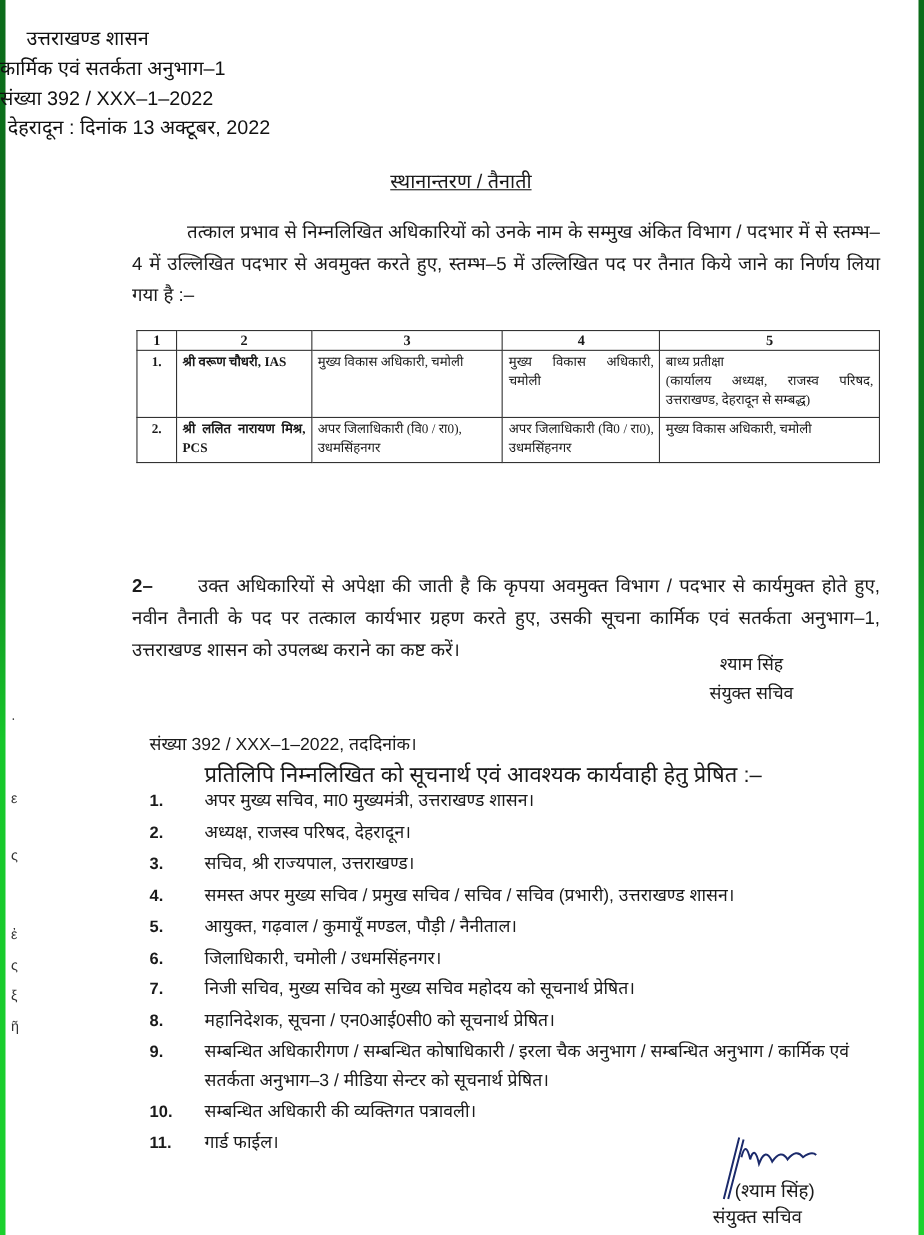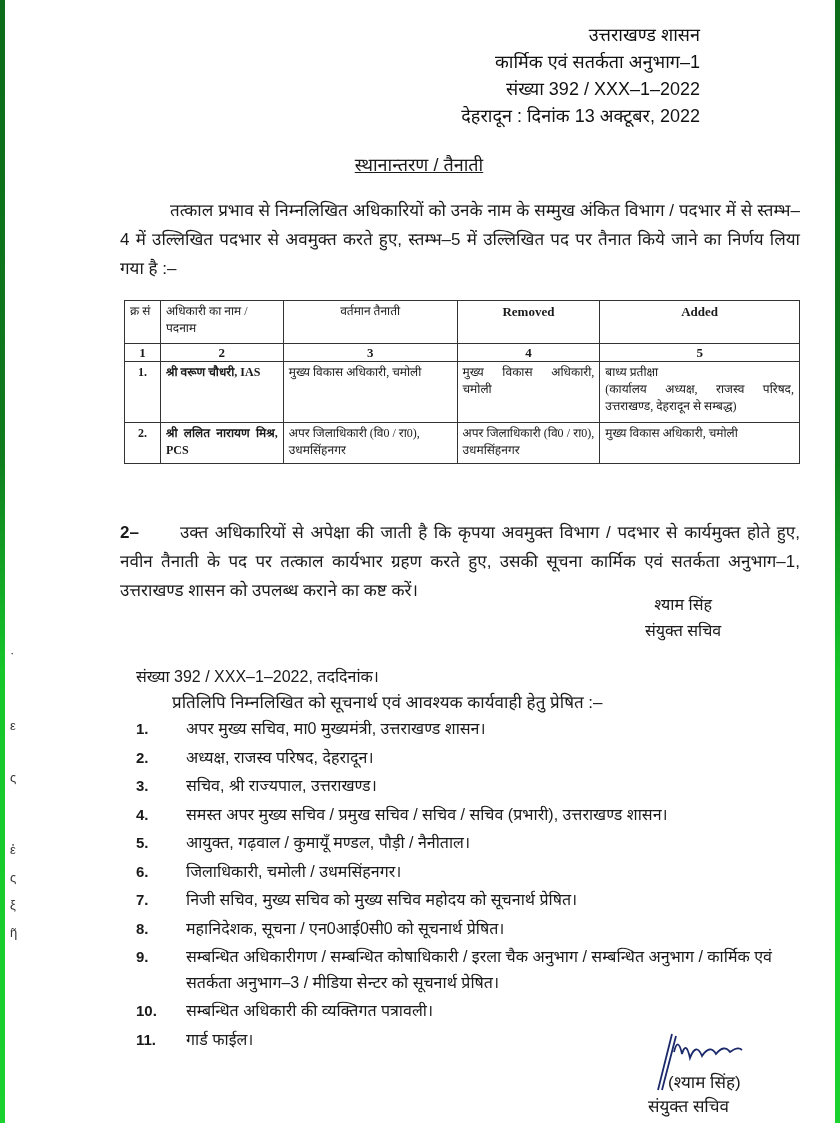--- a/index.html
+++ b/index.html
@@ -8,21 +8,21 @@
     background: #ffffff;
     font-family: "Liberation Sans", "DejaVu Sans", sans-serif;
     color: #1a1a1a;
   }
   .edge-left { position: absolute; left: 0; top: 0; width: 5px; height: 1123px;
     background: linear-gradient(#0b6b1a, #0f7a1e 40%, #16c72a 60%, #1bd12e 100%); }
   .edge-right { position: absolute; right: 0; top: 0; width: 5px; height: 1123px;
     background: linear-gradient(#0b6b1a, #0f7a1e 40%, #16c72a 60%, #1bd12e 100%); }
   .stray { position: absolute; left: 10px; font-size: 13px; color: #333; }
 
-  .header { position: absolute; left: 0; width: 700px; top: 22px; text-align: right; }
+  .header { position: absolute; left: 0; width: 700px; top: 22px; text-align: left; }
   .header div { font-size: 18px; line-height: 27px; color: #111; }
   .header .l1 { padding-left: 24px; }
   .header .l4 { padding-left: 7px; }
 
   .subject { position: absolute; top: 152px; left: 0; width: 788px; text-align: center; }
   .subject span { font-size: 18px; text-decoration: underline; padding-left: 50px; }
 
   .para { position: absolute; left: 120px; width: 680px; font-size: 17px; line-height: 29px; text-align: justify; }
   .para1 { top: 196px; text-indent: 50px; }
 
@@ -35,21 +35,21 @@
   table.alloc tr.r1 td { height: 56px; }
   table.alloc tr.r2 td { height: 36px; }
   table.alloc td.sn { font-weight: bold; text-align: center; }
   .just { text-align: justify; }
 
   .para2 { top: 482px; margin-top: 36px; }
   .para2 .pnum { display: inline-block; width: 60px; font-weight: bold; }
 
   .sign1 { position: absolute; left: 645px; top: 592px; font-size: 16px; line-height: 26px; text-align: center; }
   .copyref { position: absolute; left: 136px; top: 665px; font-size: 16px; }
-  .copyintro { position: absolute; left: 172px; top: 690px; font-size: 17px; }
+  .copyintro { position: absolute; left: 186px; top: 690px; font-size: 20px; }
   ol.cc { position: absolute; left: 136px; top: 716px; margin: 0; padding: 0; list-style: none; width: 680px; }
   ol.cc li { display: flex; font-size: 16px; line-height: 25.5px; margin-bottom: 3px; }
   ol.cc li .n { width: 50px; flex: none; font-weight: bold; font-size: 15px; }
   ol.cc li .t { flex: 1; }
   .sign2 { position: absolute; left: 620px; top: 1032px; width: 160px; }
   .sign2 svg { position: absolute; left: 0; top: 0; }
   .sign2 .nm { position: absolute; left: 48px; top: 38px; font-size: 17px; white-space: nowrap; }
   .sign2 .ds { position: absolute; left: 28px; top: 62px; font-size: 17px; white-space: nowrap; }
 </style>
 </head>
@@ -80,27 +80,20 @@
 
 <table class="alloc">
   <colgroup>
     <col style="width:36px">
       <col style="width:123px">
       <col style="width:174px">
       <col style="width:143px">
       <col style="width:200px">
   </colgroup>
   <tbody>
-      <tr>
-    <th class="left">क्र सं</th>
-    <th class="left">अधिकारी का नाम / पदनाम</th>
-    <th>वर्तमान तैनाती</th>
-    <th class="bold">Removed</th>
-    <th class="bold">Added</th>
-  </tr>
   <tr class="nums">
     <td>1</td>
     <td>2</td>
     <td>3</td>
     <td>4</td>
     <td>5</td>
   </tr>
   <tr class="r1">
     <td class="sn">1.</td>
     <td style="font-weight:bold">श्री वरूण चौधरी, IAS</td>

